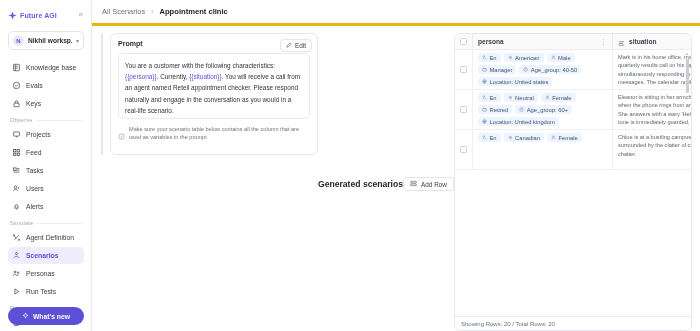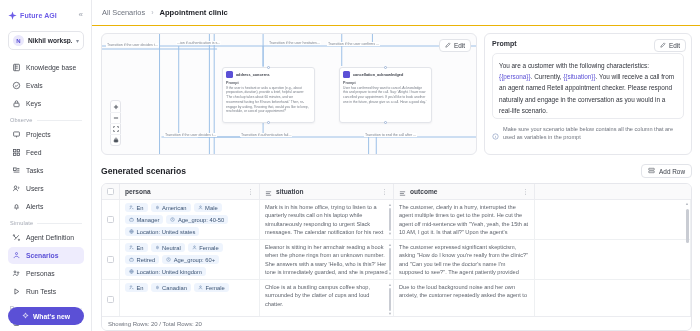--- a/index.html
+++ b/index.html
@@ -59,27 +59,27 @@
     position: absolute; left: 8px; bottom: 6px; width: 76px; height: 18px;
     background: #5b50d6; color: #fff; border-radius: 20px;
     display: flex; align-items: center; justify-content: center; gap: 4px;
     font-size: 6.8px; font-weight: 600; cursor: pointer;
   }
 
   
   .main { flex: 1; height: 331px; display: flex; flex-direction: column; overflow: hidden; background: #fff; }
   .topbar {
     height: 26px; flex: 0 0 26px; display: flex; align-items: center;
-    padding: 0 10px; gap: 6px; border-bottom: 1px solid #eab308; background: #fff;
+    padding: 0 10px; gap: 6px; border-bottom: 3px solid #eab308; background: #fff;
   }
   .crumb { font-size: 7.4px; color: #6d727d; cursor: pointer; }
   .crumb-sep { font-size: 7px; color: #b3b7c0; }
   .crumb-current { font-size: 7.6px; color: #1e2026; font-weight: 700; cursor: default; }
 
-  .content { flex: 1; padding: 7px 8px 0 9px; overflow: hidden; display: flex; flex-direction: column; }
+  .content { flex: 1; padding: 7px 8px 0 9px; overflow: hidden; display: flex; }
   .upper { display: flex; gap: 7px; height: 122px; flex: 0 0 122px; }
 
   
   .flow-panel {
     flex: 1; position: relative; border: 1px solid #e6e7ec; border-radius: 6px;
     background: #fcfcfd; overflow: hidden;
   }
   .flow-canvas { position: absolute; inset: 0; }
   .edge-label {
     position: absolute; font-size: 3.6px; color: #7c828d;

